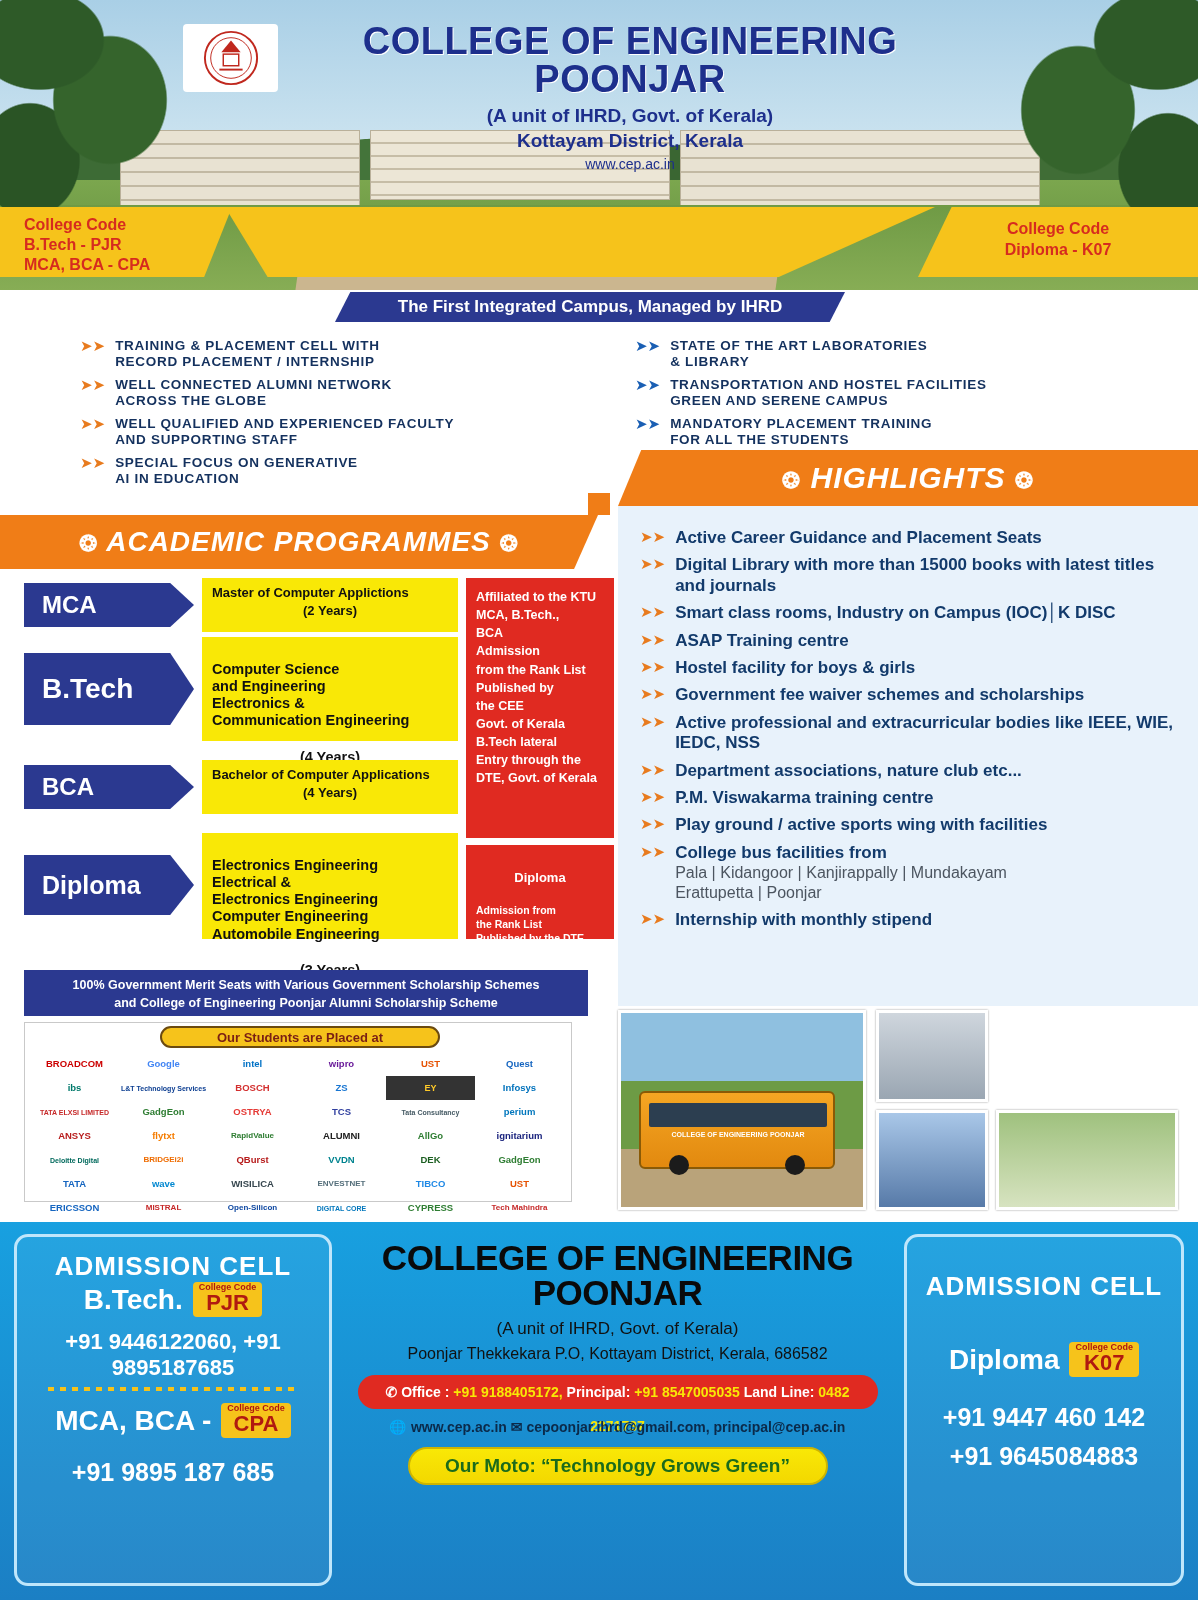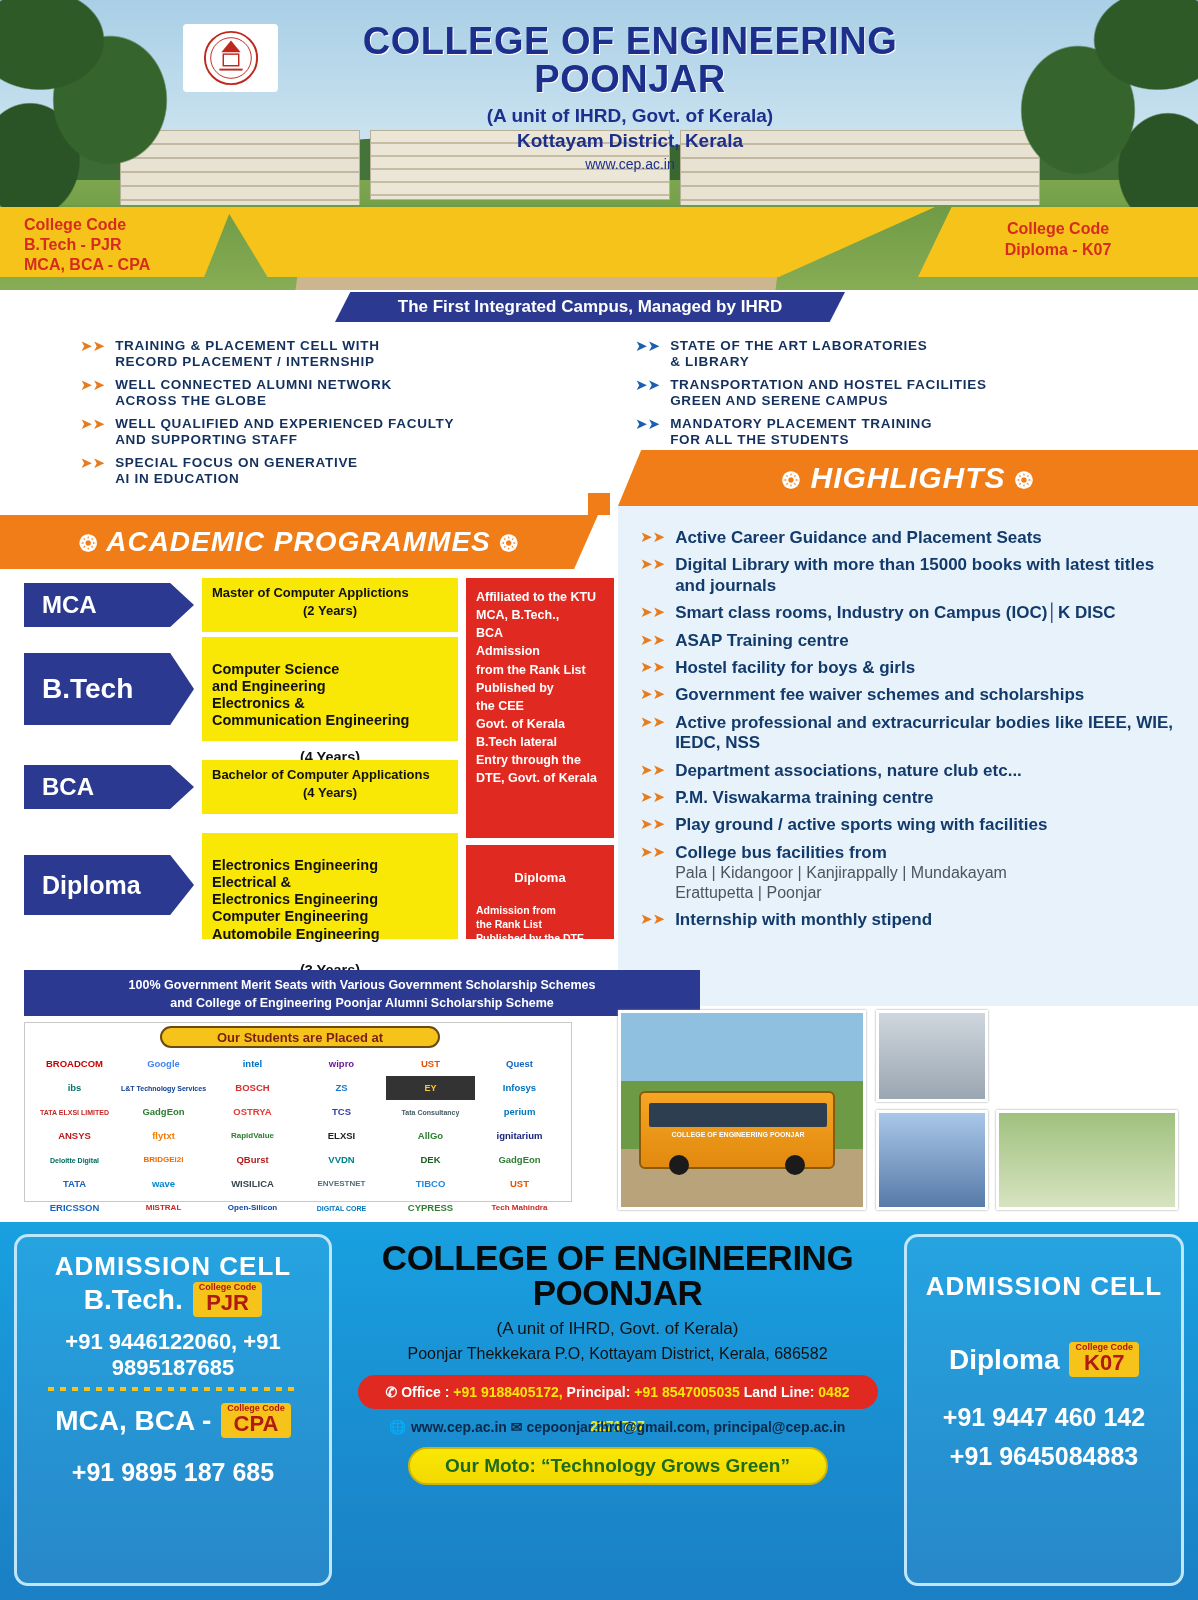--- a/index.html
+++ b/index.html
@@ -154,21 +154,21 @@
     position:absolute; background:#f9e806; color:#111111;
     font-weight:bold; padding:7px 10px; line-height:1.18;
   }
   .prog-desc .yrs { font-weight:bold; }
   .red-box {
     position:absolute; background:#e02a21; color:#ffffff;
     font-weight:bold; padding:10px 10px; line-height:1.45;
   }
 
   .merit {
-    position:absolute; left:24px; top:970px; width:676px; height:46px;
+    position:absolute; left:24px; top:970px; width:564px; height:46px;
     background:#2b3990; color:#ffffff; font-size:12.5px; font-weight:bold;
     text-align:center; padding-top:7px; line-height:1.4;
   }
 
   
   .placed-panel {
     position:absolute; left:24px; top:1022px; width:548px; height:180px;
     background:#ffffff; border:1px solid #c9c9c9;
   }
   .placed-title {
@@ -517,21 +517,21 @@
   <div class="logo-cell" style="color:#0072bc;">Infosys</div>
   <div class="logo-cell" style="color:#c62828; font-size:7px;">TATA ELXSI LIMITED</div>
   <div class="logo-cell" style="color:#2e7d32;">GadgEon</div>
   <div class="logo-cell" style="color:#e53935;">OSTRYA</div>
   <div class="logo-cell" style="color:#303f9f;">TCS</div>
   <div class="logo-cell" style="color:#455a64; font-size:7px;">Tata Consultancy</div>
   <div class="logo-cell" style="color:#0277bd;">perium</div>
   <div class="logo-cell" style="color:#b71c1c;text-align:center;">ANSYS</div>
   <div class="logo-cell" style="color:#f57c00;">flytxt</div>
   <div class="logo-cell" style="color:#2e7d32; font-size:8px;">RapidValue</div>
-  <div class="logo-cell" style="color:#212121;">ELXSI</div>
+  <div class="logo-cell" style="color:#212121;">ALUMNI</div>
   <div class="logo-cell" style="color:#2e7d32;">AllGo</div>
   <div class="logo-cell" style="color:#1a237e;">ignitarium</div>
   <div class="logo-cell" style="color:#00695c; font-size:7px;">Deloitte Digital</div>
   <div class="logo-cell" style="color:#ef6c00; font-size:8px;">BRIDGEi2i</div>
   <div class="logo-cell" style="color:#b71c1c;">QBurst</div>
   <div class="logo-cell" style="color:#00838f;">VVDN</div>
   <div class="logo-cell" style="color:#1b5e20;">DEK</div>
   <div class="logo-cell" style="color:#2e7d32;">GadgEon</div>
   <div class="logo-cell" style="color:#1565c0;">TATA</div>
   <div class="logo-cell" style="color:#0288d1;">wave</div>

